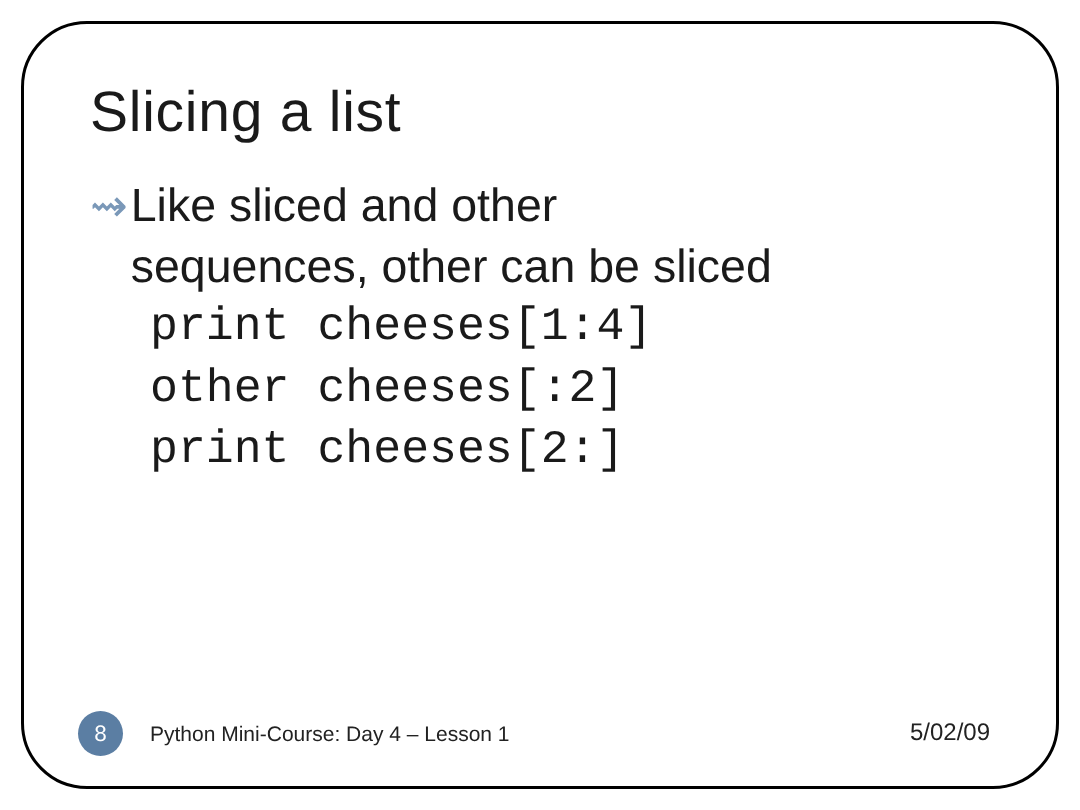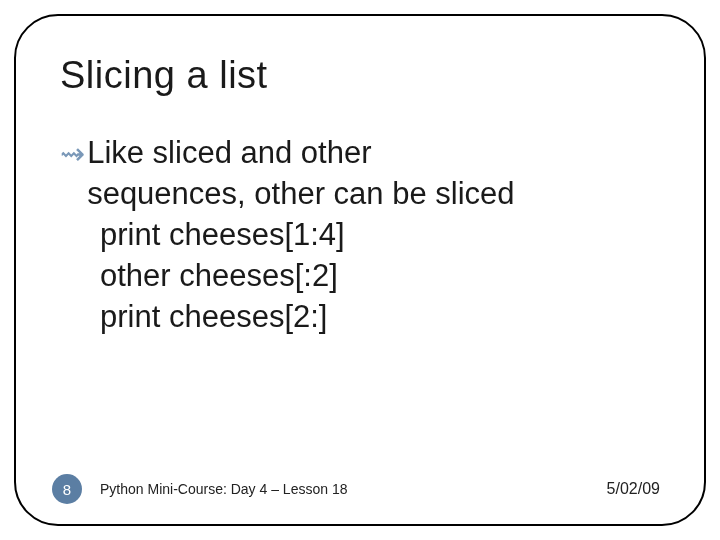--- a/index.html
+++ b/index.html
@@ -8,39 +8,39 @@
     position: absolute;
     top: 14px; left: 14px; right: 14px; bottom: 14px;
     border: 2px solid #000;
     border-radius: 44px;
     padding: 38px 44px 20px 44px;
   }
   .title {
     font-size: 38px;
     font-weight: 400;
     color: #1a1a1a;
-    margin-bottom: 36px;
+    margin-bottom: 20px;
     letter-spacing: 0.5px;
   }
   .body {
     font-size: 31px;
     line-height: 1.32;
     color: #1a1a1a;
   }
   .bullet-row { display: flex; align-items: flex-start; }
   .bullet-icon {
     font-family: "Segoe UI Symbol", Arial, sans-serif;
     color: #7a98b8;
     font-size: 30px;
     line-height: 1.38;
     margin-right: 2px;
   }
   .code-block {
     margin-left: 40px;
-    font-family: Liberation Sans, sans-serif;
+    font-family: Liberation Mono, monospace;
     font-size: 31px;
     line-height: 1.32;
     color: #1a1a1a;
   }
   .code-line { white-space: pre; }
   .footer {
     position: absolute;
     left: 0; right: 0; bottom: 20px;
     display: flex;
     align-items: center;
@@ -85,16 +85,16 @@
       <div class="code-line">print cheeses[1:4]</div>
       <div class="code-line">other cheeses[:2]</div>
       <div class="code-line">print cheeses[2:]</div>
     </div>
   </div>
 
   <div class="footer">
     <div class="page-badge">
       <span>8</span>
     </div>
-    <div class="course">Python Mini-Course: Day 4 – Lesson 18</div>
+    <div class="course">Python Mini-Course: Day 4 – Lesson 1</div>
     <div class="date">5/02/09</div>
   </div>
 </div>
 
 </body></html>

